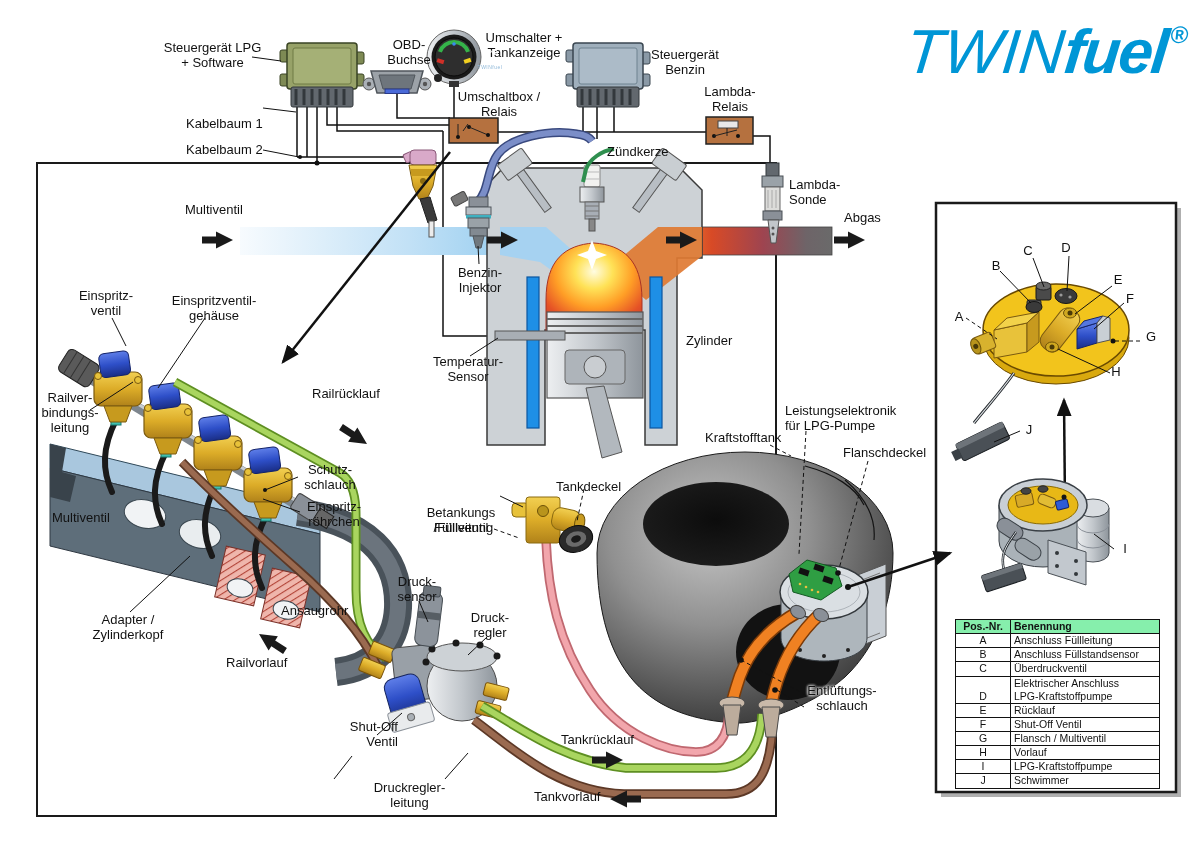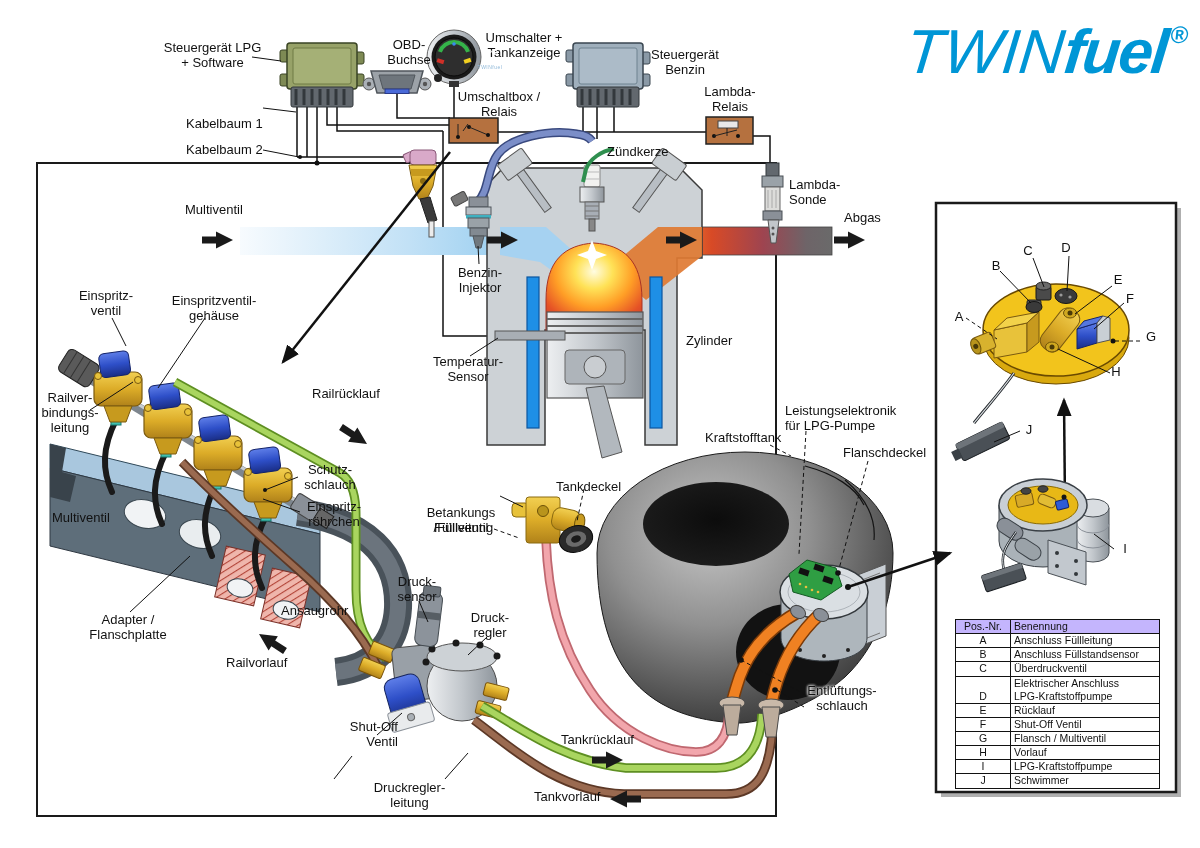--- a/index.html
+++ b/index.html
@@ -15,21 +15,21 @@
   .g-lpg{left:440px;top:48px;width:28px;font:bold 8px "Liberation Sans",sans-serif;}
   .g-brand{left:432px;top:64px;width:44px;font:5px "Liberation Sans",sans-serif;color:#8FB8D8;letter-spacing:.5px;}
   .logo{position:absolute;top:16px;right:14px;color:#0096D6;font-style:italic;white-space:nowrap;
         transform:skewX(-6deg);}
   .logo .twin{font-size:62px;font-weight:400;letter-spacing:0px;}
   .logo .fuel{font-size:62px;font-weight:700;letter-spacing:-2px;}
   .logo .reg{font-size:24px;font-weight:700;vertical-align:30px;margin-left:2px;}
   table.legend{position:absolute;left:955px;top:619px;width:205px;border-collapse:collapse;
         background:#fff;font:10.5px/1.25 "Liberation Sans",sans-serif;color:#111;}
   table.legend th,table.legend td{border:1px solid #111;padding:0px 3px;}
-  table.legend th{background:#c4b5fd;text-align:left;font-weight:400;}
+  table.legend th{background:#86efac;text-align:left;font-weight:700;}
   table.legend th.pos,table.legend td.pos{width:48px;text-align:center;}
   table.legend td.pos{vertical-align:bottom;}
   table.legend td.ben{white-space:pre-line;}
 </style>
 </head>
 <body>
 
 <div class="stage">
 
 <svg width="1200" height="848" viewBox="0 0 1200 848">
@@ -579,21 +579,21 @@
 <div class="lbl" style="left:38px;top:390px;width:64px;">Railver-
 bindungs-
 leitung</div>
 <div class="lbl la" style="left:312px;top:386px;width:85px;">Railrücklauf</div>
 <div class="lbl" style="left:294px;top:462px;width:72px;">Schutz-
 schlauch</div>
 <div class="lbl" style="left:296px;top:499px;width:76px;">Einspritz-
 röhrchen</div>
 <div class="lbl la" style="left:52px;top:510px;width:90px;">Multiventil</div>
 <div class="lbl" style="left:83px;top:612px;width:90px;">Adapter /
-Flanschplatte</div>
+Zylinderkopf</div>
 <div class="lbl la" style="left:281px;top:603px;width:78px;">Ansaugrohr</div>
 <div class="lbl la" style="left:226px;top:655px;width:75px;">Railvorlauf</div>
 <div class="lbl" style="left:391px;top:574px;width:52px;">Druck-
 sensor</div>
 <div class="lbl" style="left:464px;top:610px;width:52px;">Druck-
 regler</div>
 <div class="lbl" style="left:336px;top:719px;width:62px;text-align:right;">Shut-Off
 Ventil</div>
 <div class="lbl" style="left:362px;top:780px;width:95px;">Druckregler-
 leitung</div>

